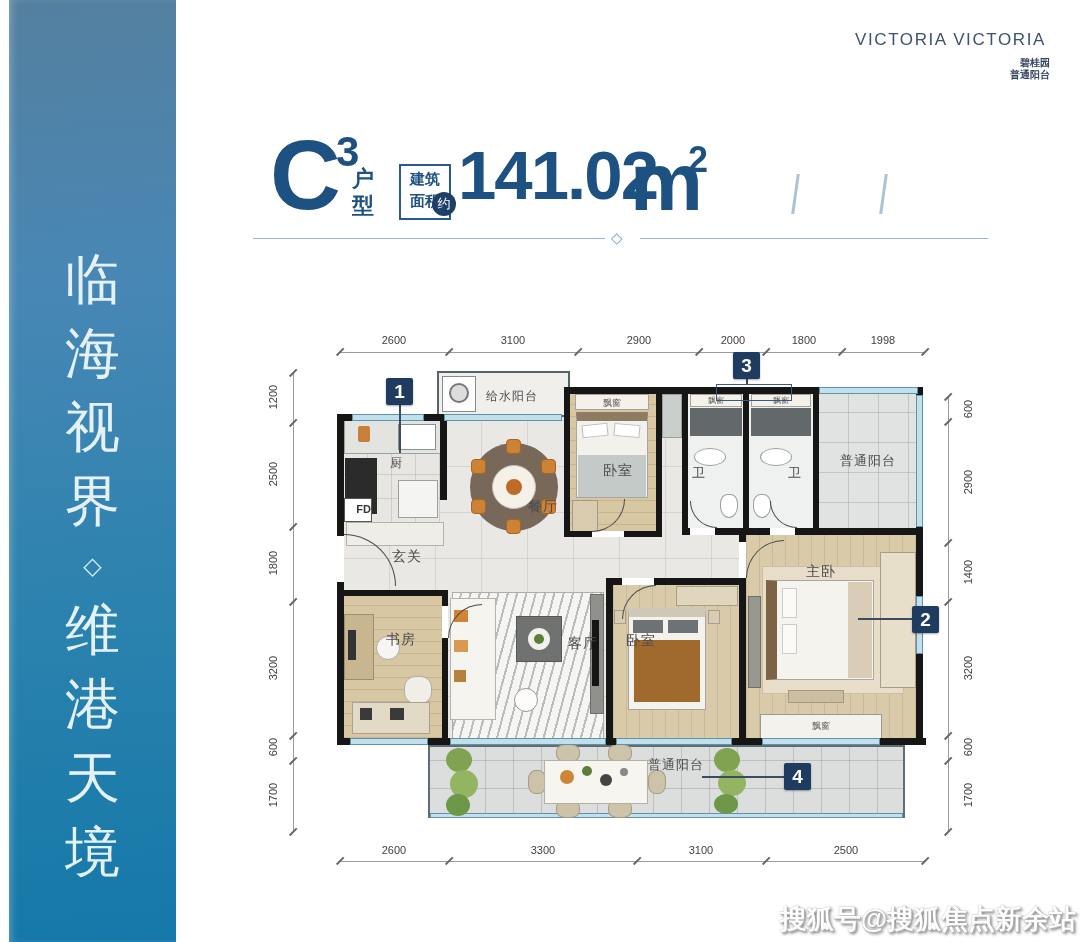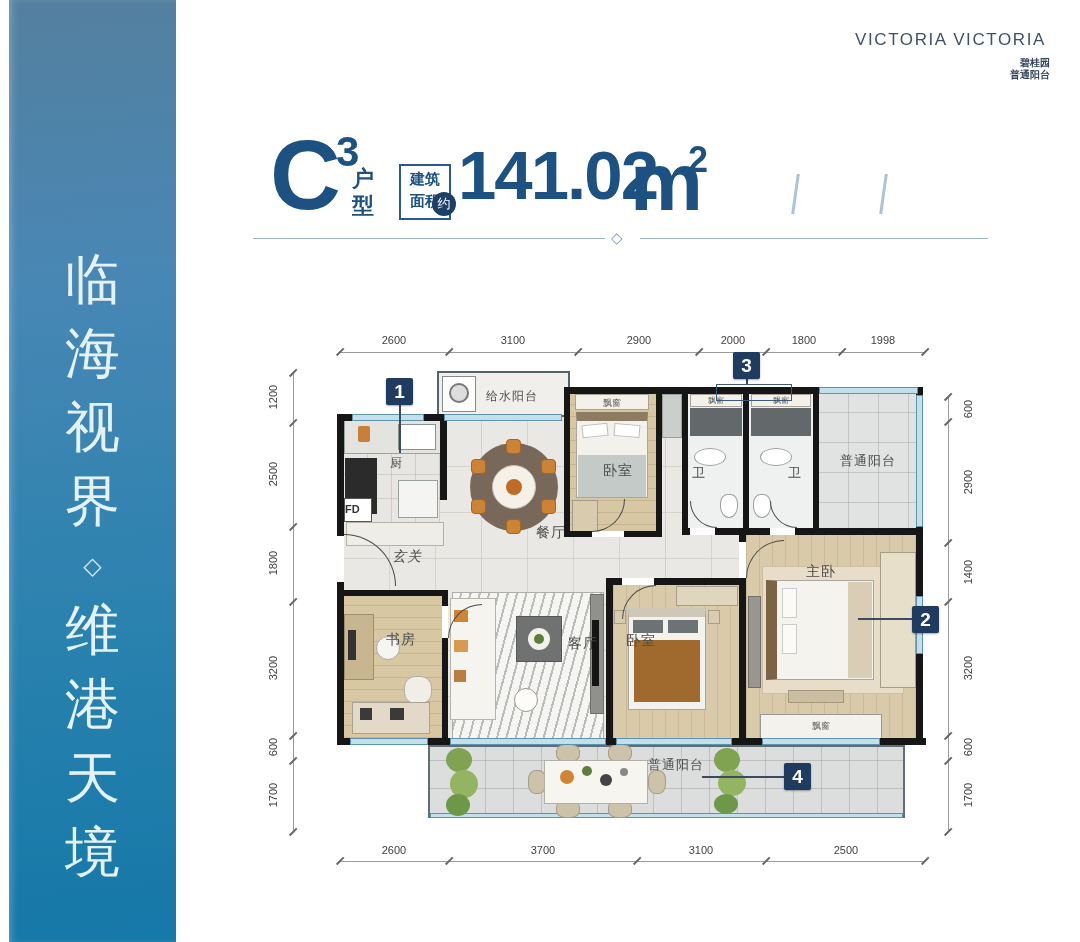--- a/index.html
+++ b/index.html
@@ -99,21 +99,21 @@
   <div class="dimlabel" style="left:782px;top:334px;">1800</div>
   <div class="dimlabel" style="left:861px;top:334px;">1998</div>
 
   <div class="dimline" style="left:340px;top:861px;width:585px;height:1px;"></div>
   <div class="slash" style="left:335px;top:860px;"></div>
   <div class="slash" style="left:444px;top:860px;"></div>
   <div class="slash" style="left:632px;top:860px;"></div>
   <div class="slash" style="left:761px;top:860px;"></div>
   <div class="slash" style="left:920px;top:860px;"></div>
   <div class="dimlabel" style="left:372px;top:844px;">2600</div>
-  <div class="dimlabel" style="left:521px;top:844px;">3700</div>
+  <div class="dimlabel" style="left:521px;top:844px;">3300</div>
   <div class="dimlabel" style="left:679px;top:844px;">3100</div>
   <div class="dimlabel" style="left:824px;top:844px;">2500</div>
 
   <div class="dimline" style="left:293px;top:373px;width:1px;height:459px;"></div>
   <div class="slash" style="left:288px;top:372px;"></div>
   <div class="slash" style="left:288px;top:422px;"></div>
   <div class="slash" style="left:288px;top:526px;"></div>
   <div class="slash" style="left:288px;top:601px;"></div>
   <div class="slash" style="left:288px;top:735px;"></div>
   <div class="slash" style="left:288px;top:760px;"></div>
@@ -158,21 +158,21 @@
   <div class="abs" style="left:437px;top:371px;width:133px;height:46px;border:2px solid #55626a;background:#f0efec;"></div>
   <div class="furn" style="left:442px;top:376px;width:34px;height:36px;background:#fdfdfd;border:1px solid #8a8a8a;"></div>
   <div class="furn" style="left:449px;top:383px;width:20px;height:20px;border:2px solid #777;border-radius:50%;background:#ddd;"></div>
 
   <div class="furn" style="left:344px;top:420px;width:98px;height:34px;background:#e3e4e0;border:1px solid #9aa3a0;"></div>
   <div class="furn" style="left:398px;top:424px;width:38px;height:26px;background:#fff;border:1px solid #88918e;"></div>
   <div class="furn" style="left:345px;top:458px;width:32px;height:56px;background:#2b2b2b;"></div>
   <div class="furn" style="left:398px;top:480px;width:40px;height:38px;background:#f4f4f2;border:1px solid #99a09d;"></div>
   <div class="furn" style="left:358px;top:426px;width:12px;height:16px;background:#c87f3a;border-radius:2px;"></div>
   <div class="furn" style="left:344px;top:498px;width:28px;height:24px;background:#fff;border:1.5px solid #555;">
-    <div style="font-size:11px;font-weight:bold;color:#333;text-align:left;line-height:21px;">FD</div>
+    <div style="font-size:11px;font-weight:bold;color:#333;text-align:right;line-height:21px;">FD</div>
   </div>
 
   <div class="furn" style="left:346px;top:522px;width:98px;height:24px;background:#efede8;border:1px solid #b5b2aa;"></div>
 
   <div class="furn" style="left:470px;top:443px;width:88px;height:88px;border-radius:50%;background:#77685a;"></div>
   <div class="furn" style="left:506px;top:439px;width:15px;height:15px;background:#cd8335;border:1px solid #a5661f;border-radius:4px;"></div>
   <div class="furn" style="left:541px;top:459px;width:15px;height:15px;background:#cd8335;border:1px solid #a5661f;border-radius:4px;"></div>
   <div class="furn" style="left:541px;top:499px;width:15px;height:15px;background:#cd8335;border:1px solid #a5661f;border-radius:4px;"></div>
   <div class="furn" style="left:506px;top:519px;width:15px;height:15px;background:#cd8335;border:1px solid #a5661f;border-radius:4px;"></div>
   <div class="furn" style="left:471px;top:499px;width:15px;height:15px;background:#cd8335;border:1px solid #a5661f;border-radius:4px;"></div>
@@ -293,22 +293,22 @@
   <div class="arc" style="left:770px;top:501px;width:27px;height:27px;border-left:1.5px solid #4a4a4a;border-bottom:1.5px solid #4a4a4a;border-bottom-left-radius:100%;"></div>
   <div class="gap" style="left:622px;top:578px;width:32px;height:7px;"></div>
   <div class="arc" style="left:622px;top:585px;width:34px;height:34px;border-top:1.5px solid #4a4a4a;border-left:1.5px solid #4a4a4a;border-top-left-radius:100%;"></div>
   <div class="gap" style="left:739px;top:542px;width:7px;height:36px;"></div>
   <div class="arc" style="left:746px;top:540px;width:38px;height:38px;border-top:1.5px solid #4a4a4a;border-left:1.5px solid #4a4a4a;border-top-left-radius:100%;"></div>
   <div class="gap" style="left:442px;top:606px;width:6px;height:32px;"></div>
   <div class="arc" style="left:448px;top:604px;width:34px;height:34px;border-top:1.5px solid #4a4a4a;border-left:1.5px solid #4a4a4a;border-top-left-radius:100%;"></div>
 
   <div class="rlabel" style="left:486px;top:388px;font-size:12px;">给水阳台</div>
   <div class="rlabel" style="left:390px;top:455px;font-size:12px;">厨</div>
-  <div class="rlabel" style="left:528px;top:524px;margin-left:8px;">餐厅</div>
-  <div class="rlabel" style="left:392px;top:548px;font-style:italic;">玄关</div>
+  <div class="rlabel" style="left:528px;top:498px;">餐厅</div>
+  <div class="rlabel" style="left:392px;top:548px;">玄关</div>
   <div class="rlabel" style="left:603px;top:462px;">卧室</div>
   <div class="rlabel" style="left:692px;top:464px;font-size:13px;">卫</div>
   <div class="rlabel" style="left:788px;top:464px;font-size:13px;">卫</div>
   <div class="rlabel" style="left:840px;top:452px;font-size:13px;">普通阳台</div>
   <div class="rlabel" style="left:386px;top:631px;">书房</div>
   <div class="rlabel" style="left:568px;top:635px;">客厅</div>
   <div class="rlabel" style="left:626px;top:632px;">卧室</div>
   <div class="rlabel" style="left:806px;top:563px;">主卧</div>
   <div class="rlabel" style="left:648px;top:756px;font-size:13px;">普通阳台</div>
   <div class="slabel" style="left:575px;top:397px;width:74px;">飘窗</div>
@@ -319,13 +319,15 @@
   <div class="leader" style="left:399px;top:405px;width:1.5px;height:48px;"></div>
   <div class="marker" style="left:386px;top:378px;">1</div>
   <div class="leader" style="left:858px;top:618px;width:54px;height:1.5px;"></div>
   <div class="marker" style="left:912px;top:606px;">2</div>
   <div class="leader" style="left:746px;top:379px;width:1.5px;height:6px;"></div>
   <div class="abs" style="left:716px;top:384px;width:76px;height:17px;border:1.5px solid #3d5a78;"></div>
   <div class="marker" style="left:733px;top:352px;">3</div>
   <div class="leader" style="left:702px;top:776px;width:82px;height:1.5px;"></div>
   <div class="marker" style="left:784px;top:763px;">4</div>
 
+  <div class="abs" style="right:4px;top:901px;font-size:27px;font-weight:bold;color:#fefefe;white-space:nowrap;
+              text-shadow:1px 1px 0 #b0b0b0, 2px 2px 3px rgba(70,70,70,.75), 0 0 1px #9a9a9a;">搜狐号@搜狐焦点新余站</div>
 </div>
 
 </body></html>

